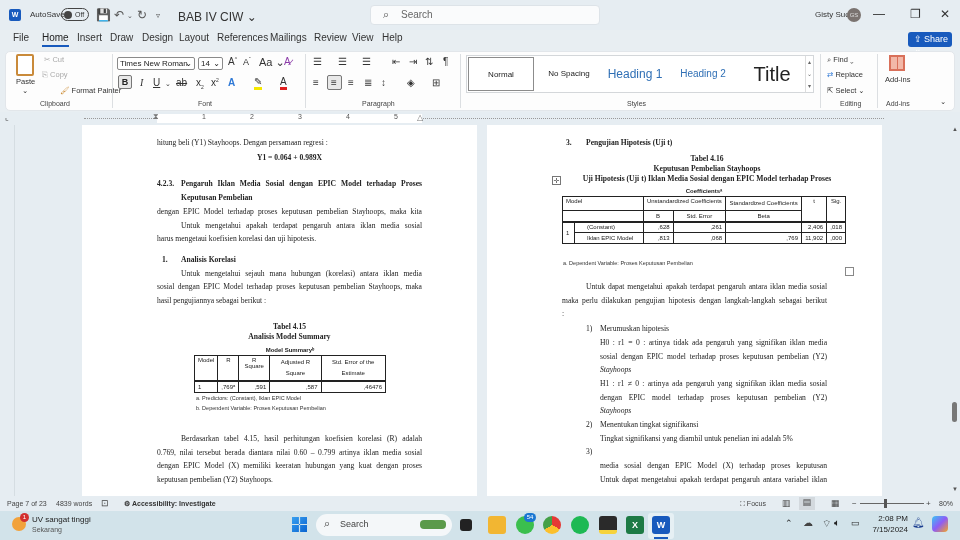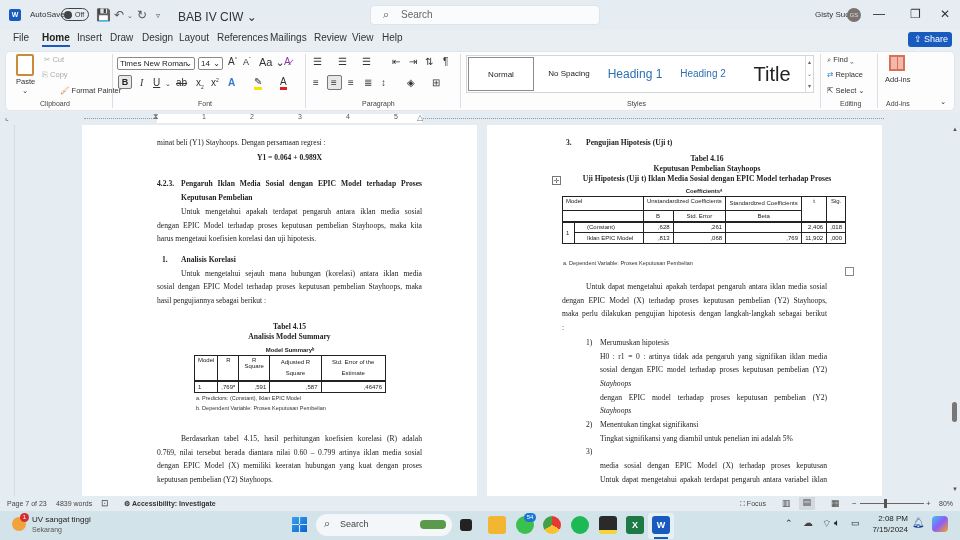--- a/index.html
+++ b/index.html
@@ -13,21 +13,21 @@
 .toggle:before{content:"";position:absolute;left:2px;top:2px;width:8px;height:8px;border-radius:50%;background:#444}
 .tb-ic{top:8px;font-size:12px;color:#555}
 .doc-title{left:178px;top:10px;font-size:12px;color:#333}
 .searchbox{left:370px;top:5px;width:230px;height:20px;background:#fafbfc;border:1px solid #dde3e8;border-radius:4px;font-size:10px;color:#666;padding:3px 0 0 30px}
 .searchbox .mg{position:absolute;left:12px;top:2px;font-size:11px;color:#555}
 .user{left:815px;top:10px;font-size:8px;color:#333}
 .avatar{left:847px;top:8px;width:14px;height:14px;border-radius:50%;background:#7a7370;color:#ddd;font-size:6px;text-align:center;line-height:14px}
 .winbtn{top:7px;font-size:12px;color:#333}
 
 .menu{top:32px;font-size:10px;color:#333}
-.menu.active{font-weight:bold;color:#222}
+.menu.active{font-weight:normal;color:#222}
 .menu.active:after{content:"";position:absolute;left:0;right:0;bottom:-4px;height:2px;background:#185abd}
 .share{left:908px;top:32px;width:44px;height:15px;background:#185abd;color:#fff;border-radius:3px;font-size:9px;padding:2px 0 0 6px}
 
 #ribbon{left:5px;top:51px;width:950px;height:60px;background:#fdfdfd;border-radius:5px;border:1px solid #e2e6ea}
 .grp-label{top:100px;font-size:7px;color:#444}
 .sep{top:54px;width:1px;height:54px;background:#dcdfe2}
 .small{font-size:7.5px;color:#333}
 .dim{color:#aaa}
 .fontbox{left:117px;top:57px;width:78px;height:13px;border:1px solid #8a8a8a;border-radius:2px;font-size:8px;padding:1px 2px;color:#222;background:#fff}
 .sizebox{left:198px;top:57px;width:25px;height:13px;border:1px solid #8a8a8a;border-radius:2px;font-size:8px;padding:1px 2px;background:#fff}
@@ -176,30 +176,30 @@
 <div class="abs ruler-num" style="left:250px">2</div>
 <div class="abs ruler-num" style="left:298px">3</div>
 <div class="abs ruler-num" style="left:346px">4</div>
 <div class="abs ruler-num" style="left:394px">5</div>
 
 <div id="docarea" class="abs"></div>
 <div class="abs" style="left:14px;top:125px;width:1px;height:371px;background:#d5dde2"></div>
 
 <div class="abs page" style="left:82px;width:395px"></div>
 <div class="abs ptext" style="left:157px;top:136px;width:265px">
-  <div>minat beli (Y1) Stayhoops. Dengan persamaan regresi :</div>
+  <div>hitung beli (Y1) Stayhoops. Dengan persamaan regresi :</div>
   <div class="bold" style="text-align:center;margin-top:1px">Y1 = 0.064 + 0.989X</div>
   <div style="height:13px"></div>
   <div style="display:flex" class="bold">
     <span style="width:24px">4.2.3.</span>
     <span class="just" style="flex:1">Pengaruh Iklan Media Sosial dengan EPIC Model terhadap Proses</span>
   </div>
   <div class="bold" style="padding-left:24px">Keputusan Pembelian</div>
+  <div class="just">dengan EPIC Model terhadap proses keputusan pembelian Stayhoops, maka kita</div>
   <div class="just" style="padding-left:24px">Untuk mengetahui apakah terdapat pengaruh antara iklan media sosial</div>
-  <div class="just">dengan EPIC Model terhadap proses keputusan pembelian Stayhoops, maka kita</div>
   <div>harus mengetaui koefisien korelasi dan uji hipotesis.</div>
   <div style="height:7px"></div>
   <div style="display:flex" class="bold">
     <span style="width:24px;padding-left:5px">1.</span>
     <span>Analisis Korelasi</span>
   </div>
   <div class="just" style="padding-left:24px">Untuk mengetahui sejauh mana hubungan (korelasi) antara iklan media</div>
   <div class="just">sosial dengan EPIC Model terhadap proses keputusan pembelian Stayhoops, maka</div>
   <div>hasil pengujiannya sebagai berikut :</div>
 </div>
@@ -280,30 +280,30 @@
     <td class="rt">11,902</td>
     <td class="rt">,000</td>
   </tr>
 </tbody>
   </table>
 <div class="abs" style="left:563px;top:260px;font-size:5.5px;color:#333">a. Dependent Variable: Proses Keputusan Pembelian</div>
 <div class="abs" style="left:845px;top:267px;width:9px;height:9px;border:1px solid #888"></div>
 
 <div class="abs ptext" style="left:562px;top:280px;width:265px">
   <div class="just" style="padding-left:24px">Untuk dapat mengetahui apakah terdapat pengaruh antara iklan media sosial</div>
-  <div class="just">dengan EPIC Model (X) terhadap proses keputusan pembelian (Y2) Stayhoops,</div>
   <div class="just">maka perlu dilakukan pengujian hipotesis dengan langkah-langkah sebagai berikut</div>
   <div>:</div>
   <div style="display:flex;margin-top:1px">
     <span style="width:38px;padding-left:24px">1)</span>
     <span>Merumuskan hipotesis</span>
   </div>
   <div class="just" style="padding-left:38px">H0 : r1 = 0 : artinya tidak ada pengaruh yang signifikan iklan media</div>
   <div class="just" style="padding-left:38px">sosial dengan EPIC model terhadap proses keputusan pembelian (Y2)</div>
   <div style="padding-left:38px;font-style:italic">Stayhoops</div>
+  <div class="just" style="padding-left:38px">H1 : r1 ≠ 0 : artinya ada pengaruh yang signifikan iklan media sosial</div>
   <div class="just" style="padding-left:38px">dengan EPIC model terhadap proses keputusan pembelian (Y2)</div>
   <div style="padding-left:38px;font-style:italic">Stayhoops</div>
   <div style="display:flex">
     <span style="width:38px;padding-left:24px">2)</span>
     <span>Menentukan tingkat signifikansi</span>
   </div>
   <div style="padding-left:38px">Tingkat signifikansi yang diambil untuk penelian ini adalah 5%</div>
   <div style="display:flex">
     <span style="width:38px;padding-left:24px">3)</span>
   </div>

